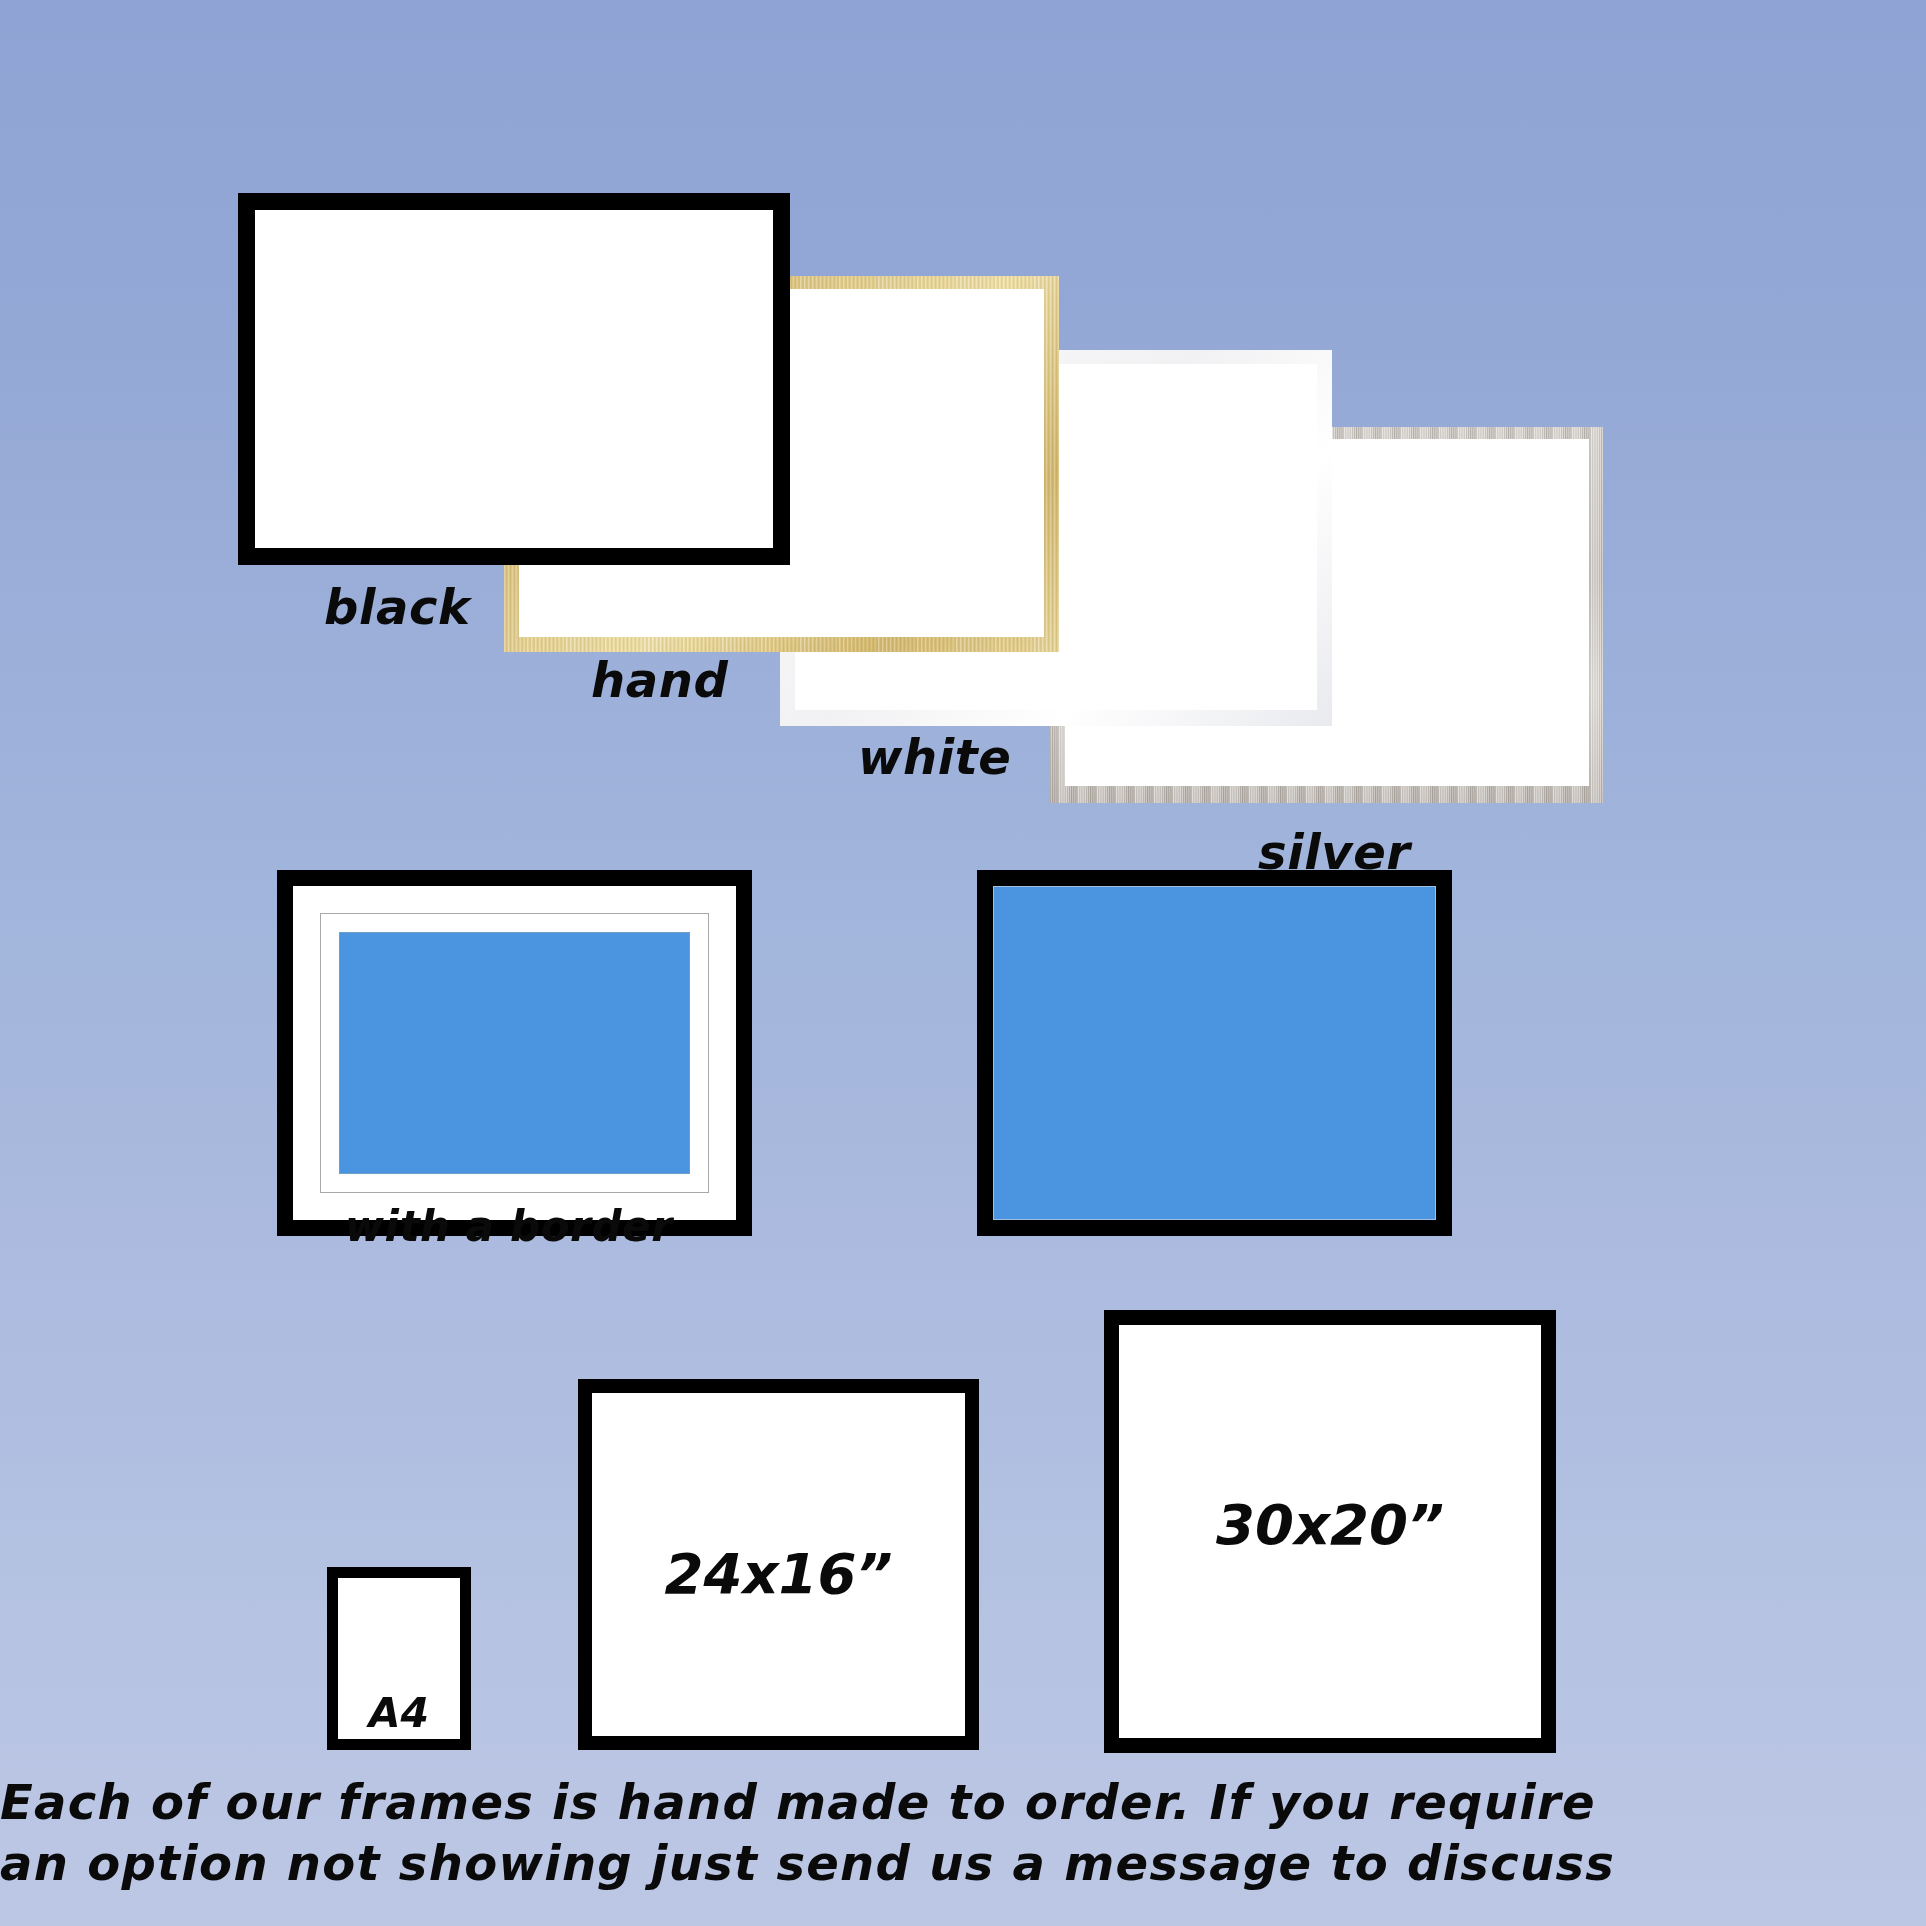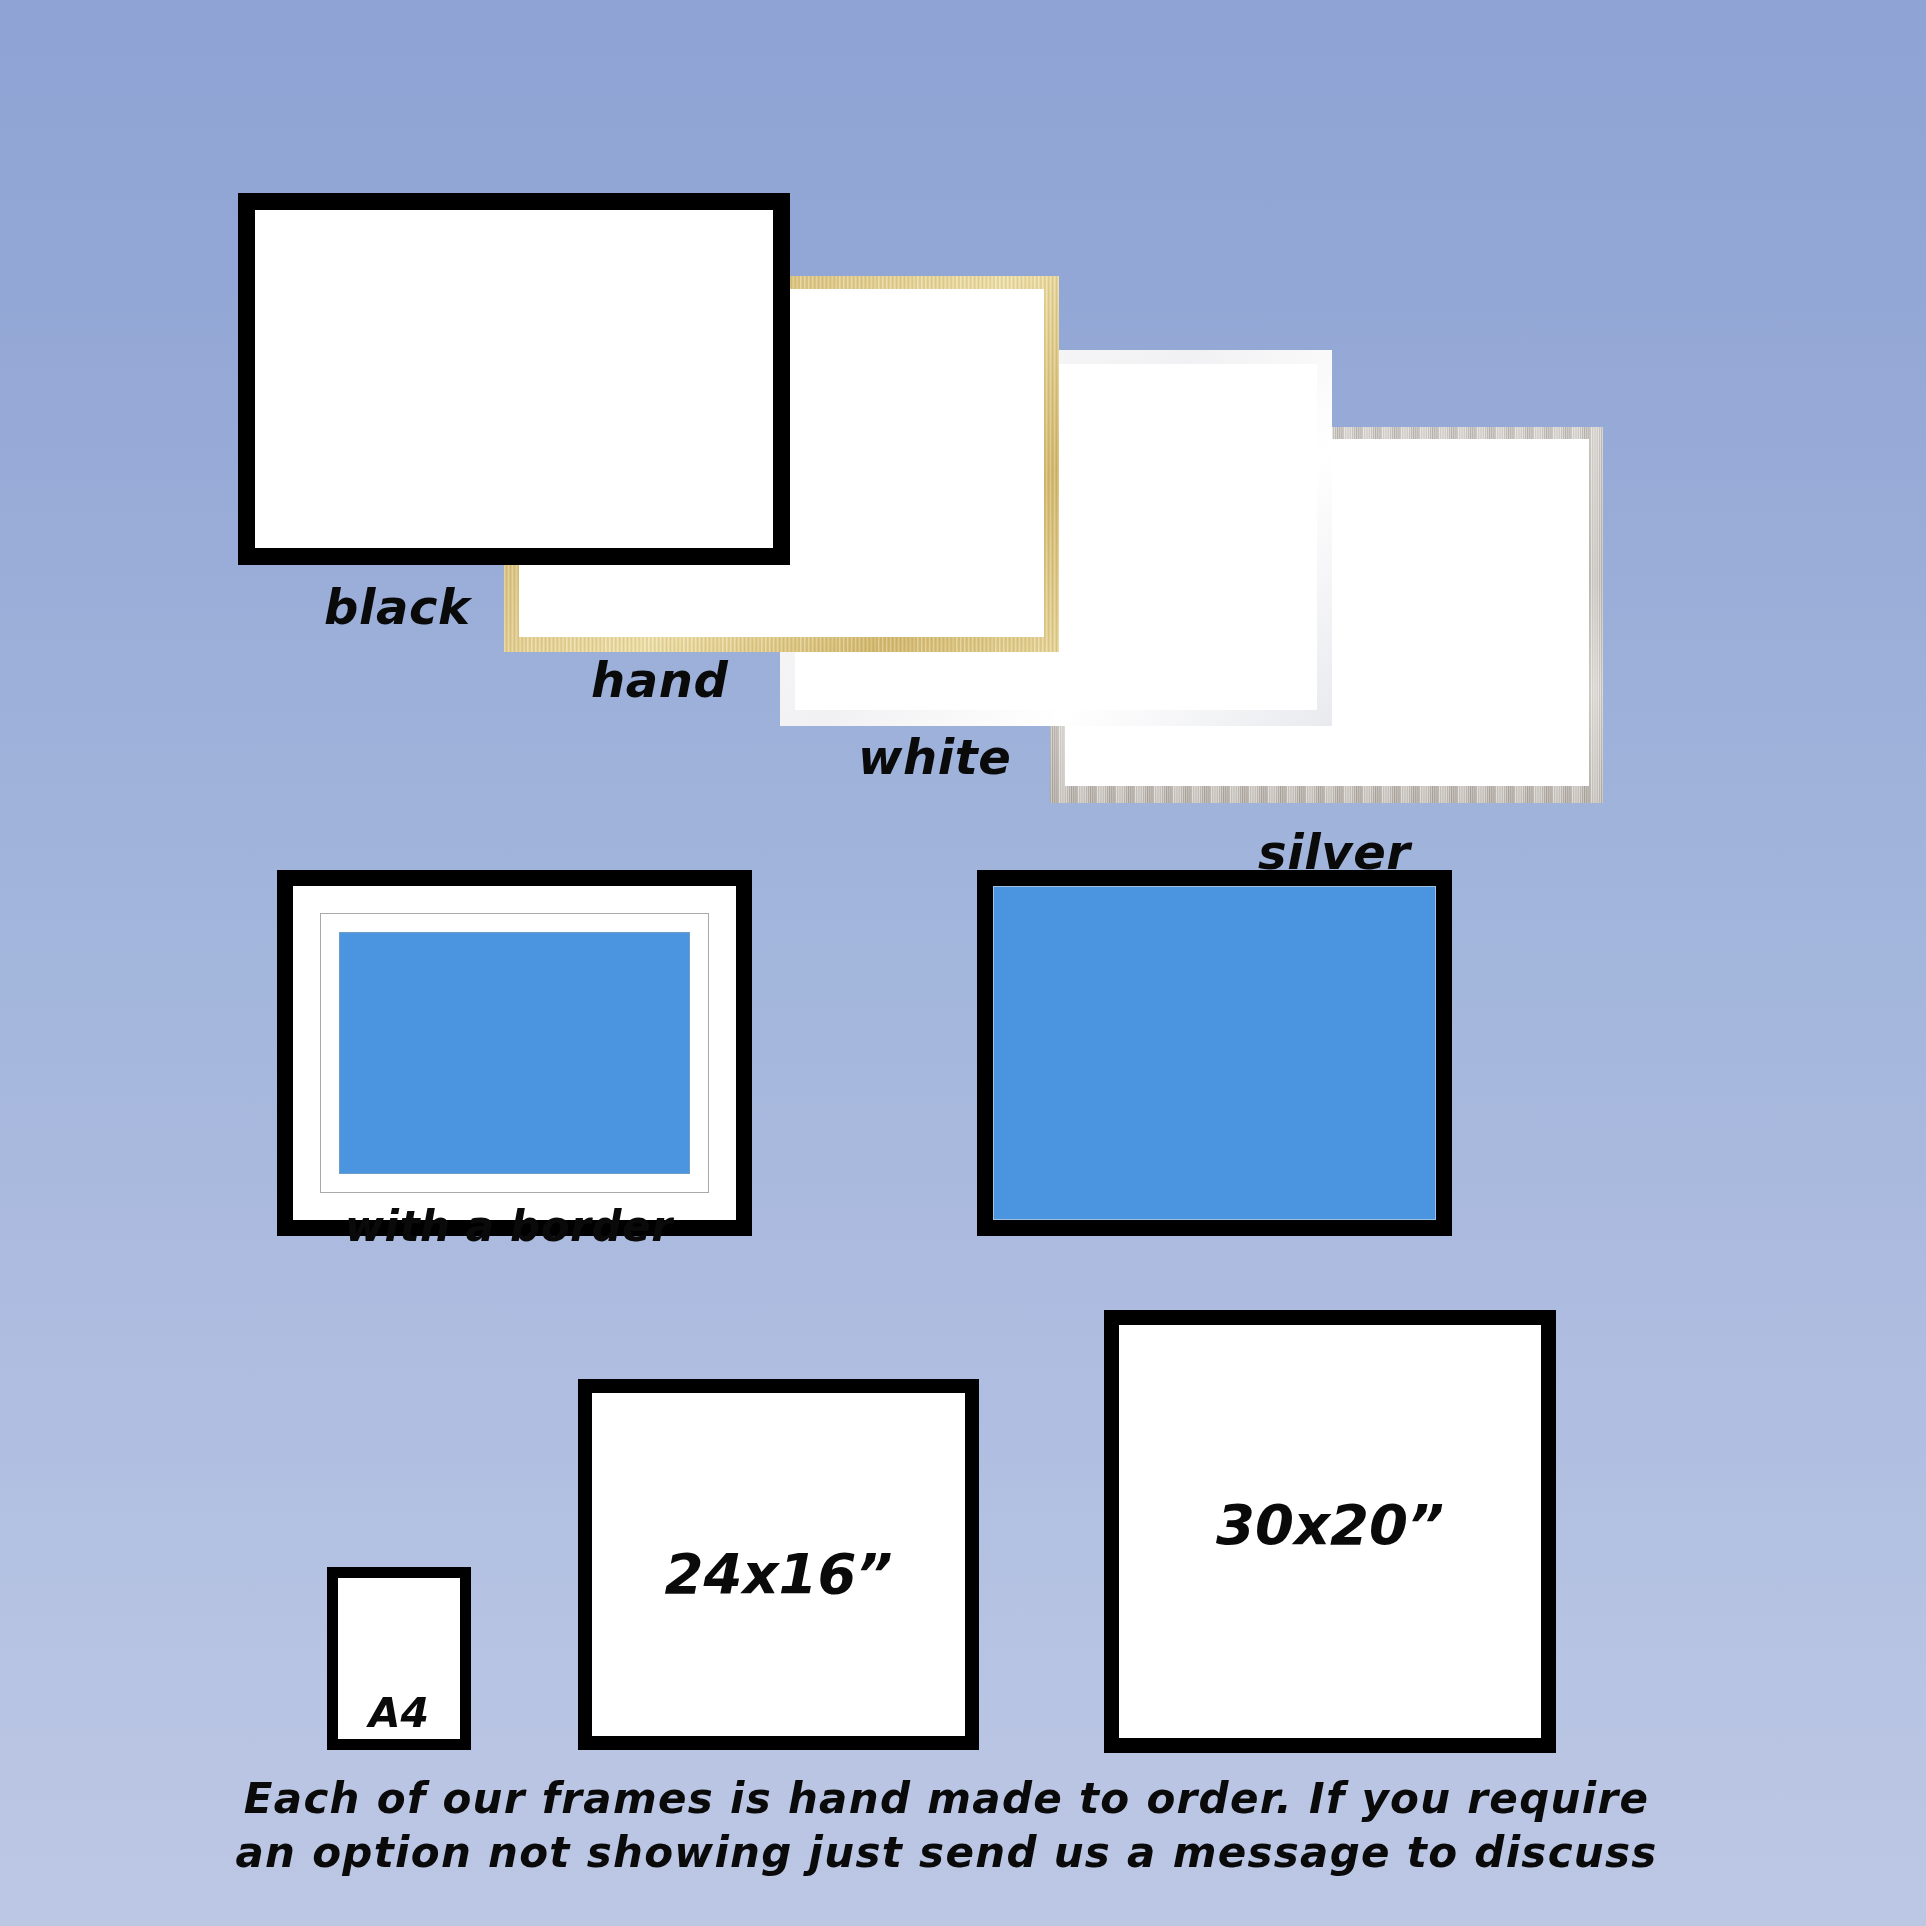--- a/index.html
+++ b/index.html
@@ -204,25 +204,25 @@
     color: #0a0a0a;
     white-space: nowrap;
   }
 
   
   #footnote {
     position: absolute;
     left: 0;
     top: 1772px;
     width: 1893px;
-    text-align: center;
+    text-align: left;
     font-family: "DejaVu Sans", sans-serif;
     font-style: italic;
     font-weight: 700;
-    font-size: 42px;
+    font-size: 48px;
     line-height: 1.28;
     color: #0a0a0a;
     letter-spacing: 1.3px;
   }
   #footnote .fn-line { display: block; }
 </style>
 </head>
 <body>
 
 <div id="canvas">

